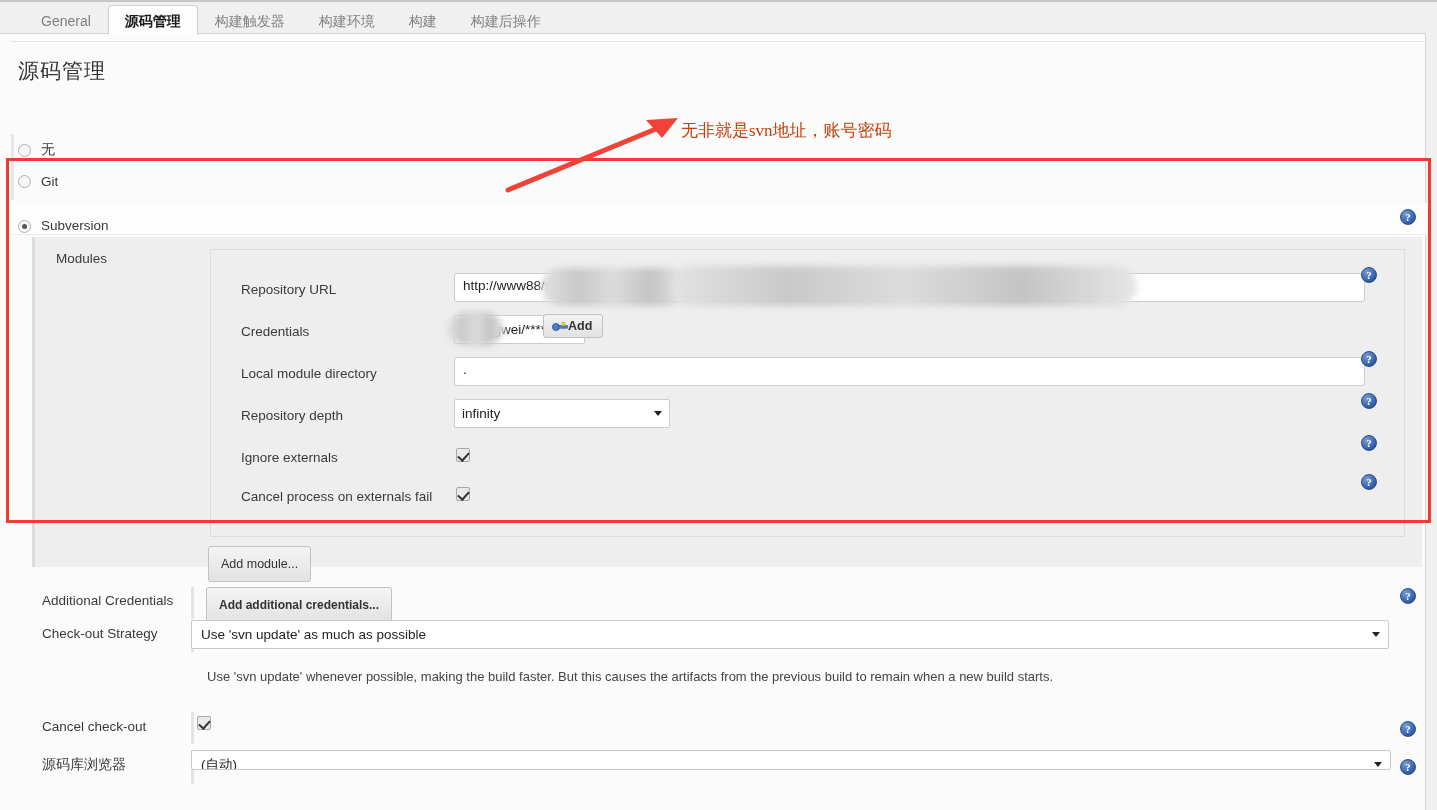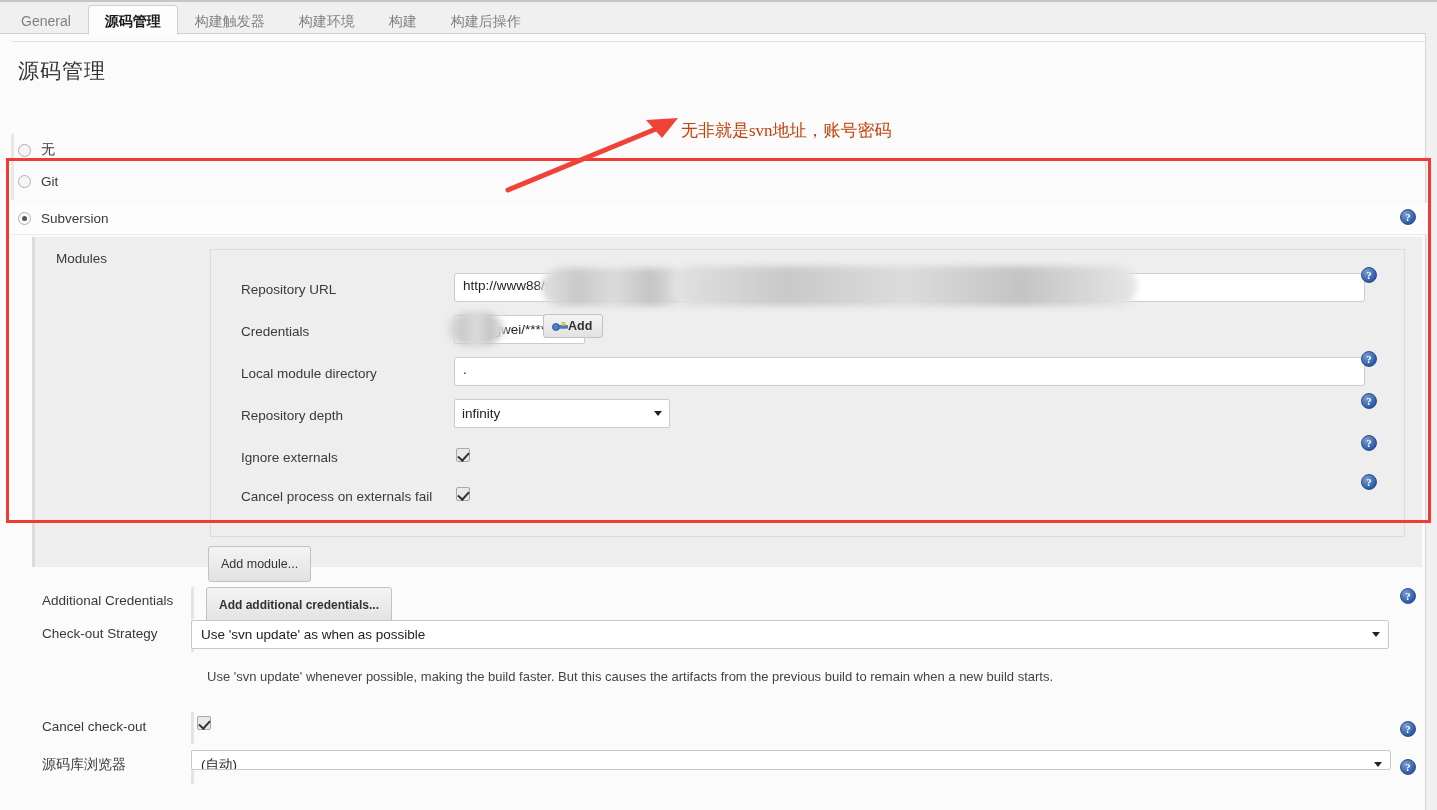--- a/index.html
+++ b/index.html
@@ -16,21 +16,21 @@
   
   .tabbar {
     position: absolute;
     top: 0; left: 0;
     width: 1437px;
     height: 34px;
     background: #f0f0f0;
     border-top: 2px solid #c6c6c6;
     display: flex;
     align-items: flex-end;
-    padding-left: 4px;
+    padding-left: 24px;
   }
   .tab {
     height: 30px;
     line-height: 30px;
     padding: 0 16px;
     font-size: 14px;
     color: #808080;
     border: 1px solid transparent;
     border-bottom: none;
     cursor: pointer;
@@ -380,21 +380,21 @@
       <span class="radio"></span>
       <span class="radio-label cjk">无</span>
     </div>
 
     <div class="radio-row" style="top:124px;">
       <span class="radio"></span>
       <span class="radio-label">Git</span>
     </div>
 
     <div class="svn-header"></div>
-    <div class="radio-row" style="top:161px;">
+    <div class="radio-row" style="top:161px;align-items:flex-end;">
       <span class="radio on"></span>
       <span class="radio-label">Subversion</span>
     </div>
     <div class="help" style="left:1389px;top:167px;">?</div>
 
     <div class="modules-wrap">
       <div class="modules-label">Modules</div>
 
       <div class="module-panel">
 
@@ -463,21 +463,21 @@
       <div class="lguide" style="top:0;height:32px;"></div>
       <div class="llabel" style="top:6px;">Additional Credentials</div>
       <button class="btn btn-addcreds" style="top:0;">Add additional credentials...</button>
     </div>
     <div class="help" style="left:1389px;top:546px;">?</div>
 
     <div class="lrow" style="top:578px;height:34px;">
       <div class="lguide" style="top:0;height:32px;"></div>
       <div class="llabel" style="top:6px;">Check-out Strategy</div>
       <div class="wide-select" style="top:0;">
-        <span>Use 'svn update' as when as possible</span>
+        <span>Use 'svn update' as much as possible</span>
         <span class="caret"></span>
       </div>
     </div>
     <div class="help-desc" style="top:627px;">Use 'svn update' whenever possible, making the build faster. But this causes the artifacts from the previous build to remain when a new build starts.</div>
 
     <div class="lrow" style="top:670px;height:34px;">
       <div class="lguide" style="top:0;height:32px;"></div>
       <div class="llabel" style="top:7px;">Cancel check-out</div>
       <div class="chk" style="left:186px;top:4px;"></div>
     </div>

